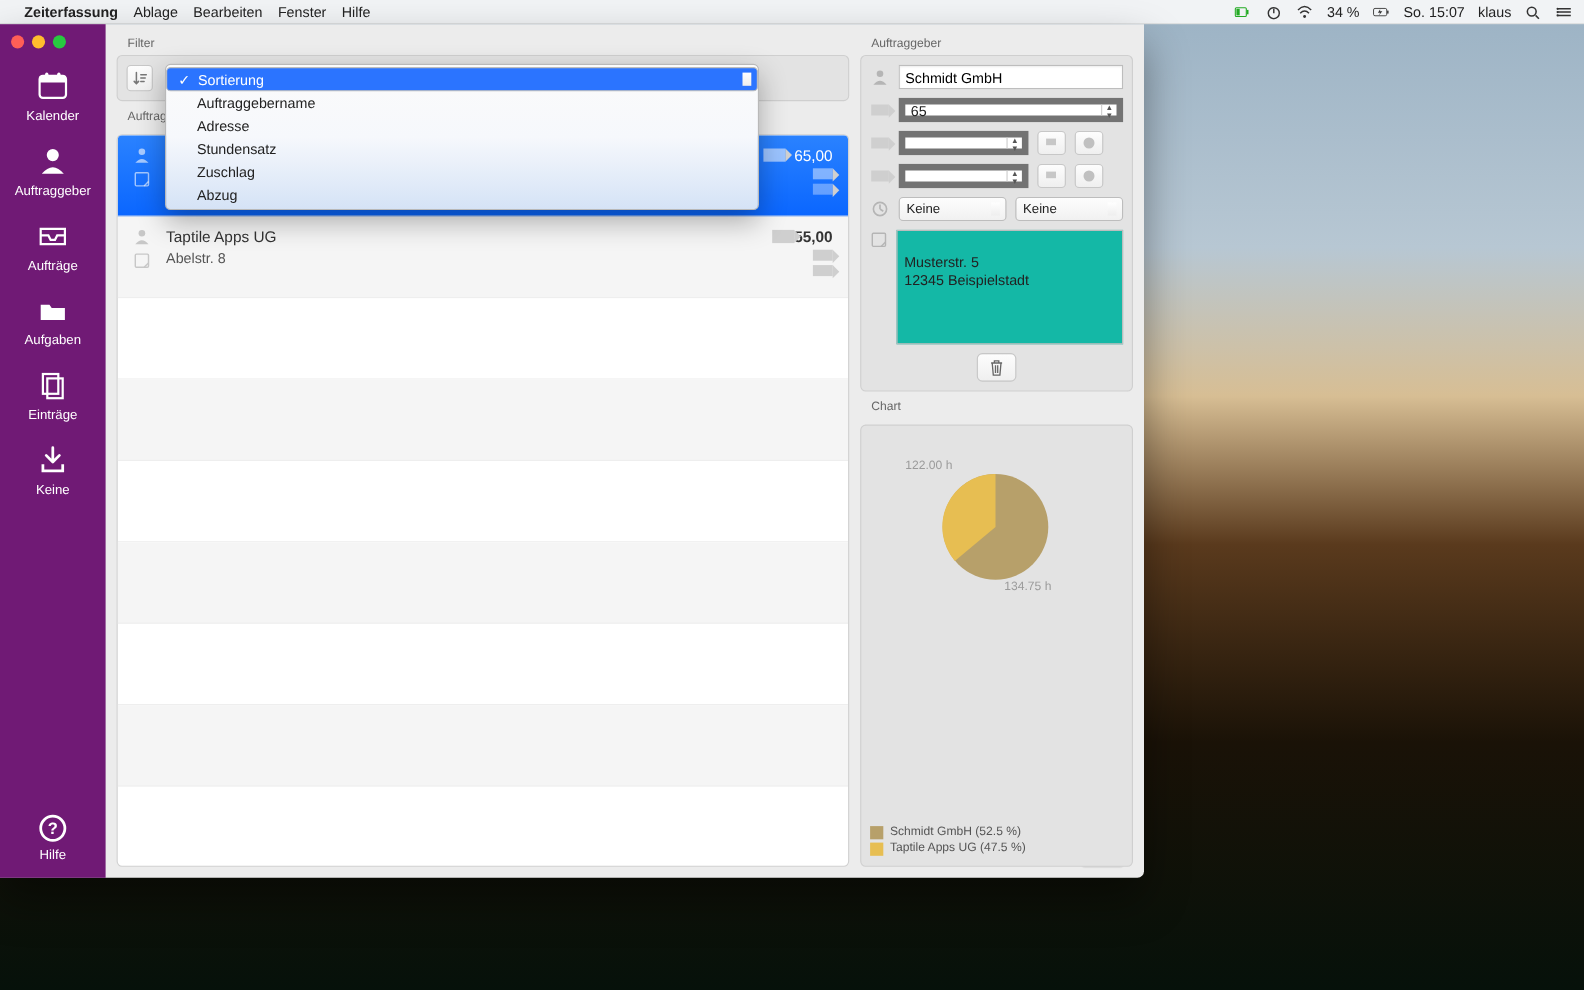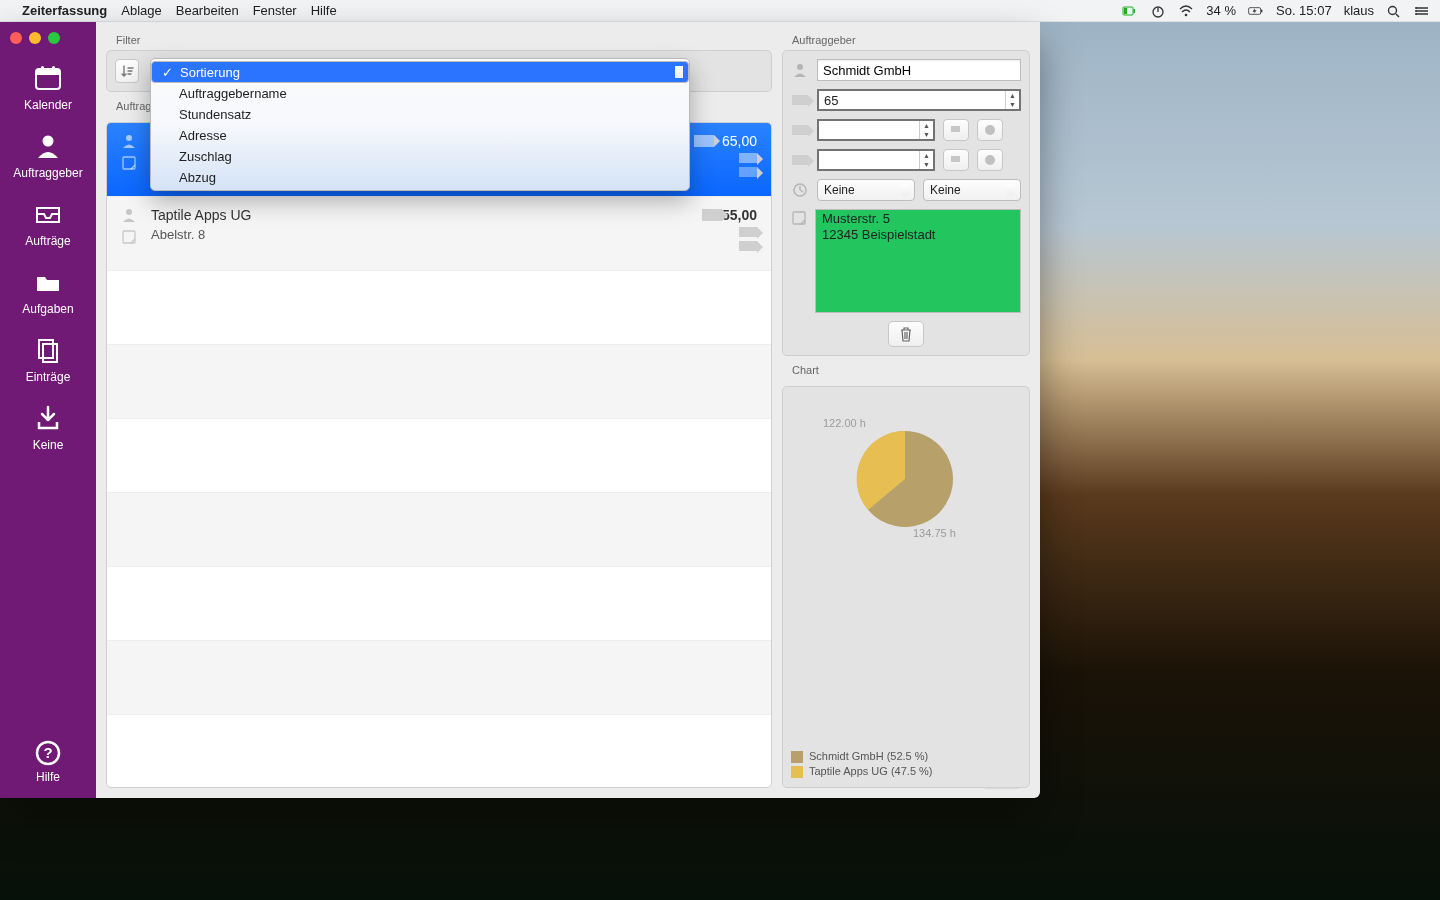--- a/index.html
+++ b/index.html
@@ -44,28 +44,28 @@
   .dropdown { position:absolute; top:58px; left:150px; width:540px; background:linear-gradient(#fbfbfb 0%, #f6f8fc 50%, #d5e3f6 100%); border:1px solid #b9b9b9; border-radius:5px; box-shadow:0 10px 25px rgba(0,0,0,0.3); padding:2px 0; z-index:50; }
   .dropdown .opt { padding:2px 16px 2px 28px; font-size:13px; position:relative; line-height:17px;}
   .dropdown .opt.sel { background:#2b74ff; color:#fff; }
   .dropdown .opt.sel::before { content:"✓"; position:absolute; left:10px; }
   
   .right-pane { width:248px; display:flex; flex-direction:column; }
   .panel { background:#e3e3e3; border:1px solid #cfcfcf; border-radius:5px; padding:8px; }
   .field-row { display:flex; align-items:center; gap:8px; margin-bottom:8px; }
   .field-row .ico { width:18px; height:18px; display:flex; align-items:center; justify-content:center; color:#aeaeae; }
   .txt { flex:1; height:22px; border:1px solid #bdbdbd; background:#fff; padding:0 5px; font-size:13px; box-shadow: inset 0 1px 2px rgba(0,0,0,0.08); }
-  .spin { width:118px; height:22px; border:2px solid #737373; background:#fff; padding:0 5px; font-size:13px; display:flex; align-items:center; position:relative;}
+  .spin { width:118px; height:22px; border:6px solid #737373; background:#fff; padding:0 5px; font-size:13px; display:flex; align-items:center; position:relative;}
   .spin .arrows { position:absolute; right:0; top:0; bottom:0; width:14px; border-left:1px solid #ccc; display:flex; flex-direction:column; }
   .spin .arrows span{ flex:1; display:flex; align-items:center; justify-content:center; font-size:7px; color:#555;}
   .mini-btn { width:26px; height:22px; border:1px solid #c7c7c7; border-radius:4px; background:linear-gradient(#fdfdfd,#efefef); display:flex; align-items:center; justify-content:center; }
   .sel { height:22px; border:1px solid #bdbdbd; border-radius:4px; background:linear-gradient(#fdfdfd,#f1f1f1); padding:0 18px 0 6px; font-size:12px; position:relative; display:flex; align-items:center;}
   .sel::after{ content:""; position:absolute; right:5px; top:4px; width:8px; height:12px; background:linear-gradient(#fff,#eee); }
   .sel .arr{ position:absolute; right:5px; font-size:8px; line-height:6px; color:#555; display:flex; flex-direction:column;}
-  .addr-area { width:100%; height:104px; border:1px solid #bdbdbd; background:#22c55e; padding:1px 6px; font-size:13px; line-height:16px; white-space:pre-line; }
+  .addr-area { width:100%; height:104px; border:1px solid #bdbdbd; background:#14b8a6; padding:21px 6px; font-size:13px; line-height:16px; white-space:pre-line; }
   .trash { width:36px; height:26px; border:1px solid #c7c7c7; border-radius:5px; background:linear-gradient(#fdfdfd,#efefef); display:flex; align-items:center; justify-content:center; margin:8px auto 0 auto; }
   .chart-panel { flex:1; margin-top:6px; display:flex; flex-direction:column; }
   .chart-area { flex:1; background:#e3e3e3; border:1px solid #cfcfcf; border-radius:5px; position:relative; }
   .pie { position:absolute; left:72px; top:42px; }
   .chart-label { position:absolute; font-size:11px; color:#9b9b9b; }
   .legend { position:absolute; left:8px; bottom:8px; font-size:11px; color:#555; }
   .legend div { display:flex; align-items:center; gap:6px; line-height:15px;}
   .sw { width:12px; height:12px; display:inline-block; }
   
   .tagshape { width:20px; height:12px; background:#cfcfcf; position:relative; }
@@ -394,17 +394,17 @@
           </div>
         </div>
       </div>
     </div>
   </div>
 </div>
 
 <div class="dropdown">
   <div class="opt sel">Sortierung</div>
   <div class="opt">Auftraggebername</div>
+  <div class="opt">Adresse</div>
   <div class="opt">Stundensatz</div>
-  <div class="opt">Adresse</div>
   <div class="opt">Zuschlag</div>
   <div class="opt">Abzug</div>
 </div>
 
 </body></html>

